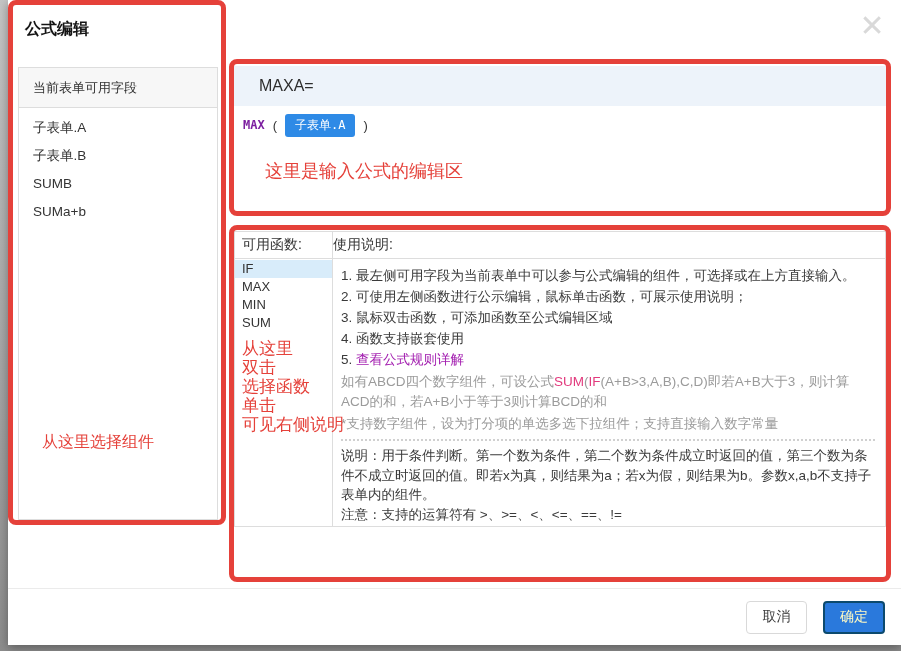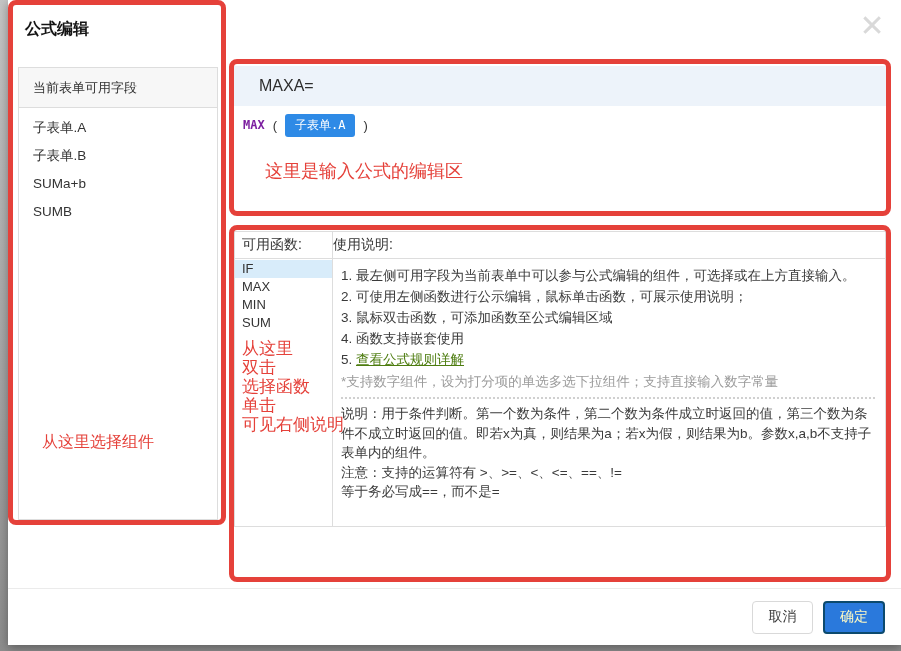--- a/index.html
+++ b/index.html
@@ -47,49 +47,49 @@
   .fu-header { position:absolute; left:0; top:0; width:100%; height:27px; border-bottom:1px solid #ddd; font-size:14px; color:#333; }
   .fu-header .h-left  { position:absolute; left:7px; top:4px; }
   .fu-header .h-right { position:absolute; left:98px; top:4px; }
   .func-list { position:absolute; left:0; top:28px; width:97px; }
   .func-row { height:18px; line-height:18px; padding-left:7px; font-size:13px; color:#333; cursor:pointer; }
   .func-row.selected { background:#d8ecfa; }
   .func-annotation { left:7px; top:107px; font-size:17px; line-height:19px; white-space:nowrap; }
 
   .usage-col { position:absolute; left:98px; top:27px; right:0; bottom:0; padding:6px 10px 4px 8px; font-size:13.5px; color:#3a3a3a; overflow:hidden; }
   .instr { line-height:21px; }
-  .link { color:#4d7c0f; cursor:pointer;text-decoration:underline; }
+  .link { color:#a21caf; cursor:pointer; }
   .gray-block { color:#9b9b9b; line-height:20px; margin-top:2px; }
   .fname { color:#e23a7d; }
   .dots { border-top:2px dotted #d0d0d0; margin:5px 0 5px; }
   .detail-line { line-height:19.5px; }
 
   
   .footer { position:absolute; left:0; top:588px; width:100%; height:57px; border-top:1px solid #ebebeb; background:#fff;
-            display:flex; justify-content:flex-end; align-items:center; gap:10px; padding-right:16px; }
+            display:flex; justify-content:flex-end; align-items:center; gap:16px; padding-right:16px; }
   .btn { height:33px; min-width:61px; padding:0 15px; border-radius:4px; font-size:14px; cursor:pointer;
          font-family:"Liberation Sans","DejaVu Sans",sans-serif; }
   .btn-cancel  { background:#fff; border:1px solid #d9d9d9; color:#3c3c3c; }
   .btn-confirm { background:#2a79dc; border:2px solid #0c4a6e; color:#fef9c3; }
 </style>
 </head>
 <body>
 
 <div class="dialog">
 
   <div class="dlg-title">公式编辑</div>
   <div class="close-x">✕</div>
 
   <div class="fields-panel">
     <div class="fields-header">当前表单可用字段</div>
     <div class="fields-list">
       <div class="field-item">子表单.A</div>
       <div class="field-item">子表单.B</div>
+      <div class="field-item">SUMB</div>
       <div class="field-item">SUMa+b</div>
-      <div class="field-item">SUMB</div>
     </div>
   </div>
   <div class="ann-text fields-annotation">从这里选择组件</div>
 
   <div class="result-row">MAXA=</div>
   <div class="formula-row">
     <span class="kw">MAX</span>
     <span class="paren">(</span>
     <span class="chip">子表单.A</span>
     <span class="paren">)</span>
@@ -120,20 +120,23 @@
 
     <div class="usage-col">
       <div class="instr">1. 最左侧可用字段为当前表单中可以参与公式编辑的组件，可选择或在上方直接输入。</div>
       <div class="instr">2. 可使用左侧函数进行公示编辑，鼠标单击函数，可展示使用说明；</div>
       <div class="instr">3. 鼠标双击函数，可添加函数至公式编辑区域</div>
       <div class="instr">4. 函数支持嵌套使用</div>
       <div class="instr">
         <span>5. </span><span class="link">查看公式规则详解</span>
       </div>
 
+      <div class="gray-block">
+        <span>如有ABCD四个数字组件，可设公式</span><span class="fname">SUM</span><span>(</span><span class="fname">IF</span><span>(A+B&gt;3,A,B),C,D)即若A+B大于3，则计算ACD的和，若A+B小于等于3则计算BCD的和</span>
+      </div>
       <div class="gray-block">*支持数字组件，设为打分项的单选多选下拉组件；支持直接输入数字常量</div>
 
       <div class="dots"></div>
 
       <div class="detail-line">说明：用于条件判断。第一个数为条件，第二个数为条件成立时返回的值，第三个数为条件不成立时返回的值。即若x为真，则结果为a；若x为假，则结果为b。参数x,a,b不支持子表单内的组件。</div>
       <div class="detail-line">注意：支持的运算符有 &gt;、&gt;=、&lt;、&lt;=、==、!=</div>
       <div class="detail-line">等于务必写成==，而不是=</div>
     </div>
   </div>
 

